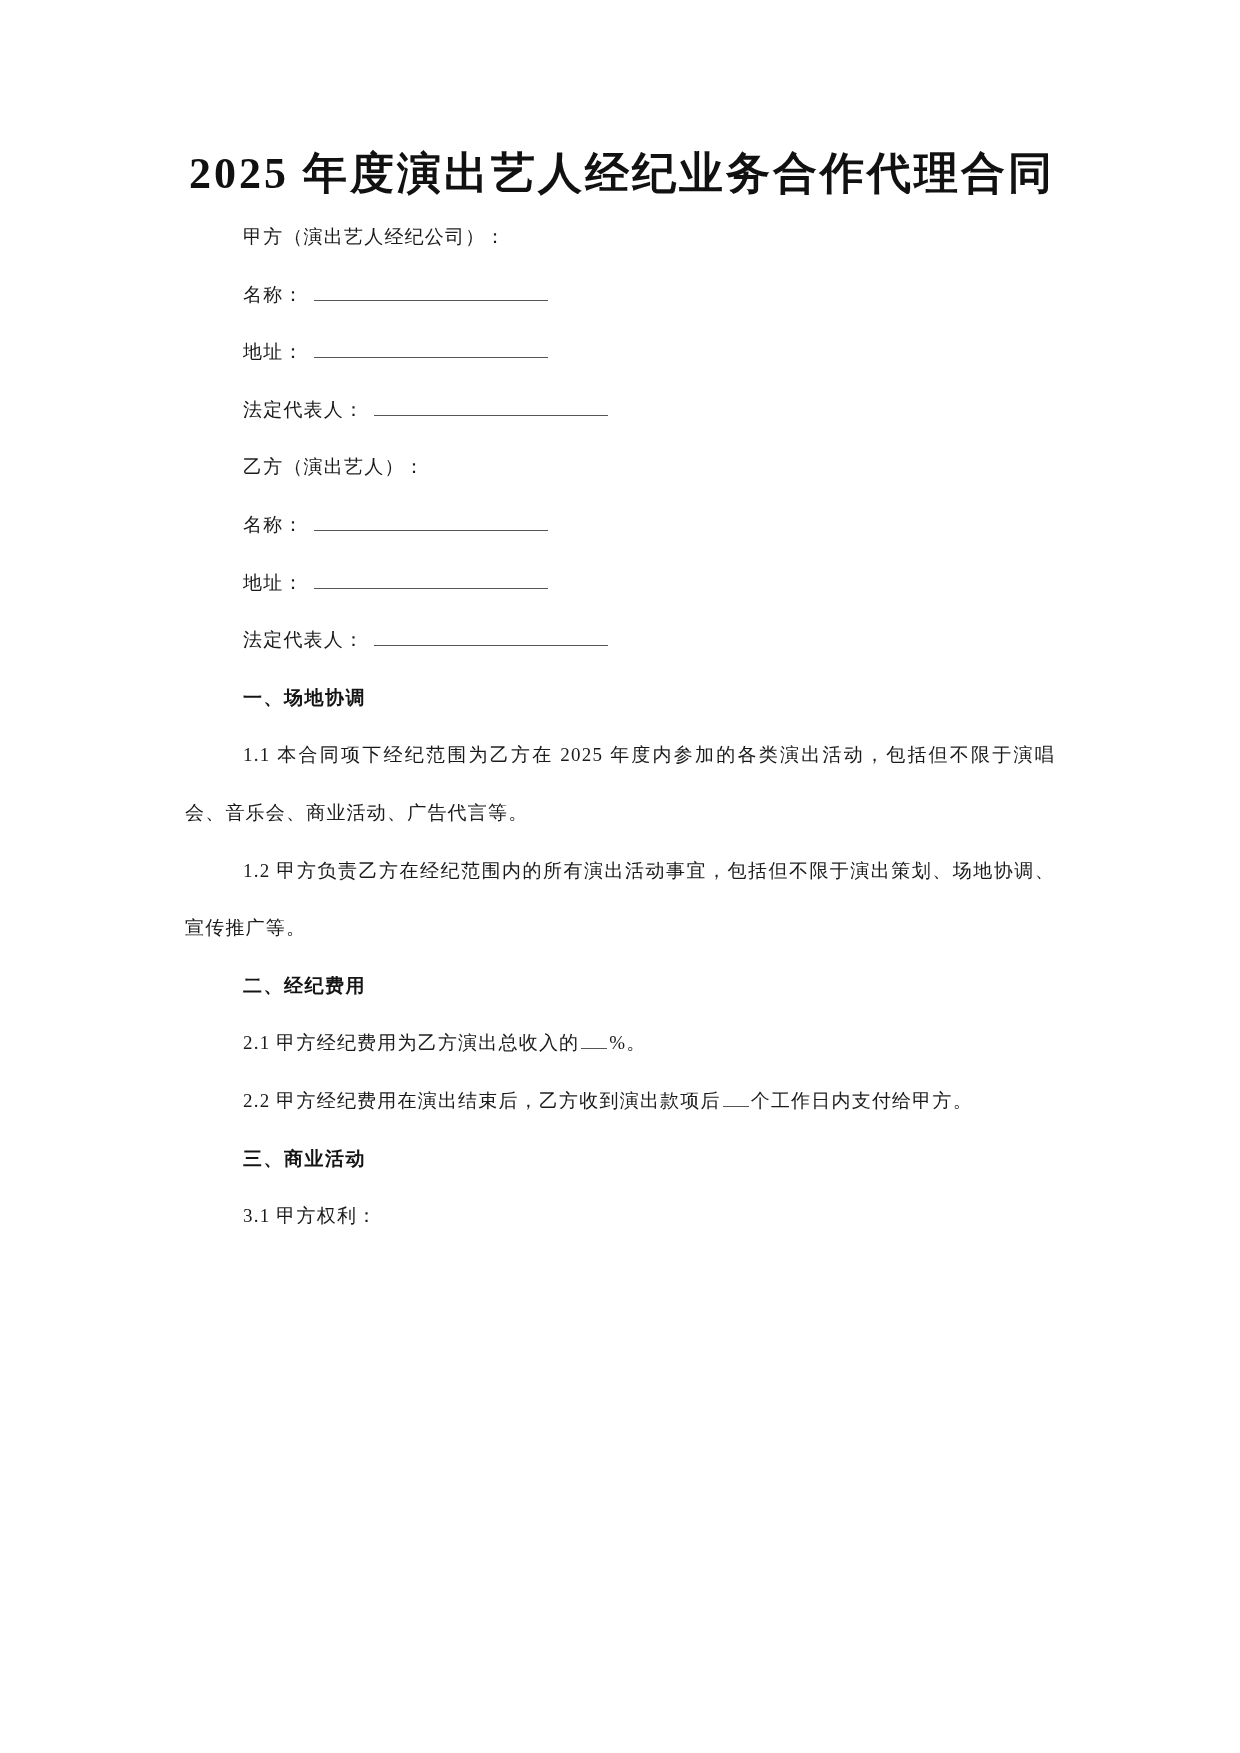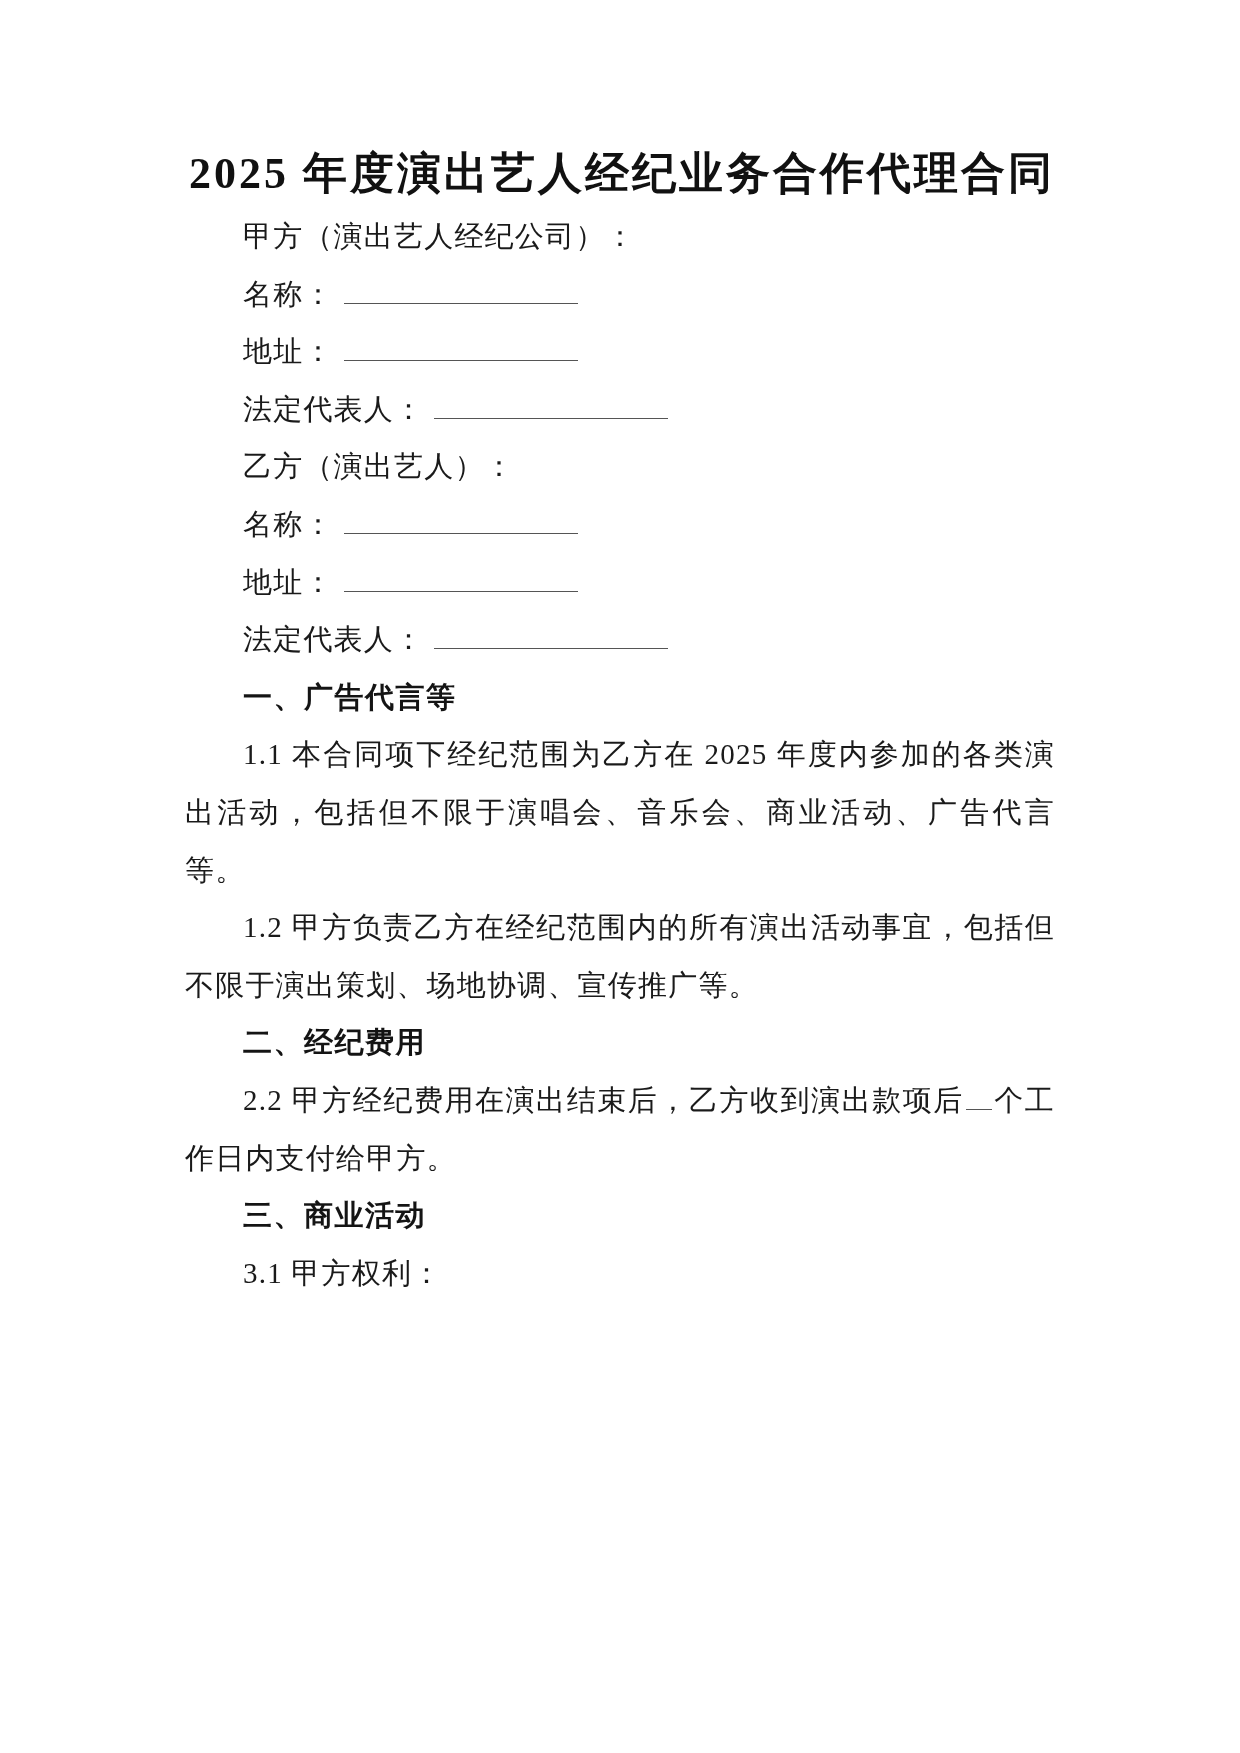--- a/index.html
+++ b/index.html
@@ -25,21 +25,21 @@
     line-height: 68px;
     font-weight: bold;
     text-align: right;
     letter-spacing: 3px;
     white-space: nowrap;
     font-family: "Liberation Serif", "DejaVu Serif", serif;
     color: #111111;
   }
   .para {
     margin: 0;
-    font-size: 29px;
+    font-size: 19px;
     line-height: 57.6px;
     letter-spacing: 1.2px;
     text-indent: 58px;
     text-align: justify;
     text-justify: inter-character;
     color: #1a1a1a;
   }
   .section-heading {
     font-family: "Liberation Sans", "DejaVu Sans", sans-serif;
     font-weight: bold;
@@ -73,28 +73,29 @@
 
   <p class="para"><span>乙方（演出艺人）：</span></p>
 
   <p class="para"><span>名称：</span><span class="blank blank-long"></span></p>
 
   <p class="para"><span>地址：</span><span class="blank blank-long"></span></p>
 
   <p class="para"><span>法定代表人：</span><span class="blank blank-long"></span></p>
 
 
-  <p class="para section-heading">一、广告代言等</p>
+  <p class="para section-heading">一、场地协调</p>
 
   <p class="para">1.1 本合同项下经纪范围为乙方在 2025 年度内参加的各类演出活动，包括但不限于演唱会、音乐会、商业活动、广告代言等。</p>
 
   <p class="para">1.2 甲方负责乙方在经纪范围内的所有演出活动事宜，包括但不限于演出策划、场地协调、宣传推广等。</p>
 
   <p class="para section-heading">二、经纪费用</p>
 
+  <p class="para"><span>2.1 甲方经纪费用为乙方演出总收入的</span><span class="blank blank-short"></span><span>%。</span></p>
 
   <p class="para"><span>2.2 甲方经纪费用在演出结束后，乙方收到演出款项后</span><span class="blank blank-short"></span><span>个工作日内支付给甲方。</span></p>
 
   <p class="para section-heading">三、商业活动</p>
 
   <p class="para">3.1 甲方权利：</p>
 
 </div>
 
 </body></html>

